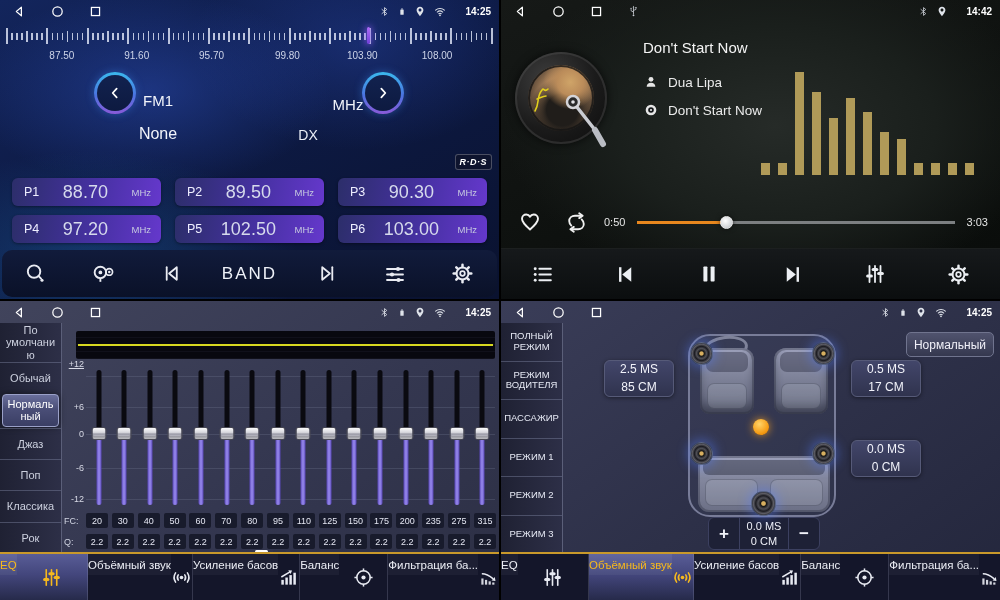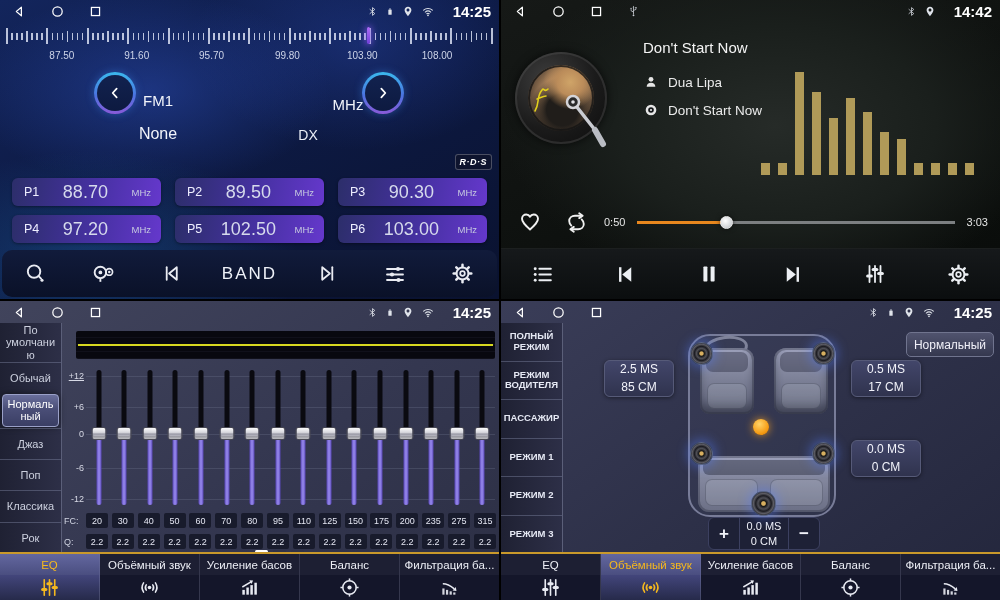--- a/index.html
+++ b/index.html
@@ -7,21 +7,21 @@
               font-family:"Liberation Sans", sans-serif; }
   .screen { display:grid; grid-template-columns:499px 499px; grid-template-rows:299px 299px;
             gap:2px; width:1000px; height:600px; background:#000; }
   .quad { position:relative; overflow:hidden; }
 
   
   .statusbar { position:absolute; top:0; left:0; right:0; height:22px; display:flex;
                align-items:center; justify-content:space-between; padding:0 8px; z-index:30; }
   .nav-group { display:flex; align-items:center; gap:23px; padding-left:4px; }
   .stat-group { display:flex; align-items:center; gap:7px; }
-  .sb-time { color:#fff; font-size:15px; font-weight:bold; margin-left:11px; }
+  .sb-time { color:#fff; font-size:10px; font-weight:bold; margin-left:11px; }
   .sicon { display:flex; align-items:center; }
 
   
   .q1 { background:
         radial-gradient(ellipse 300px 160px at 18% 88%, rgba(40,140,220,0.28), transparent 70%),
         radial-gradient(ellipse 260px 140px at 30% 30%, rgba(45,80,190,0.45), transparent 70%),
         radial-gradient(ellipse 240px 150px at 72% 15%, rgba(40,70,170,0.4), transparent 70%),
         linear-gradient(155deg, #13255c 0%, #0d1a44 45%, #0a122f 100%); }
   .freq-scale { position:absolute; top:27px; left:6px; right:6px; height:18px;
                 display:flex; justify-content:space-between; align-items:center; }
@@ -113,24 +113,24 @@
                display:flex; flex-direction:column;
                background:linear-gradient(90deg,#1f2133 0%,#2d2f47 100%);
                border-right:1px solid #5b5f79; z-index:5; }
   .side-item { flex:1; display:flex; align-items:center; justify-content:center;
                text-align:center; color:#ccd0de; font-size:11px; line-height:1.12;
                padding:1px 2px; overflow-wrap:anywhere; }
   .side-item + .side-item { border-top:1px solid rgba(125,130,160,0.45); }
   .side-item.selected { margin:1px 2px; border:1px solid #9aa0c8; border-radius:4px;
                color:#fff; background:linear-gradient(180deg,#6a6f9c 0%,#4a4e77 45%,#3a3e64 100%);
                box-shadow:0 0 6px rgba(0,0,0,0.5); }
-  .q4 .side-item { font-size:9.5px; font-weight:bold; color:#e6e9f4; }
+  .q4 .side-item { font-size:9.5px; font-weight:normal; color:#e6e9f4; }
   .tab-bar { position:absolute; left:0; right:0; bottom:0; height:48px; display:flex;
              background:#14162a; border-top:2px solid #c9992b; z-index:10; }
-  .tab { flex:1; display:flex; flex-direction:column; border-right:1px solid rgba(150,155,185,0.25); }
+  .tab { flex:1; display:flex; border-right:1px solid rgba(150,155,185,0.25); }
   .tab:last-child { border-right:none; }
   .tab-label { height:21px; display:flex; align-items:center; justify-content:center;
                color:#eceef5; font-size:11.5px; white-space:nowrap; overflow:hidden;
                background:#1d1f33; }
   .tab-iconbox { flex:1; display:flex; align-items:center; justify-content:center; color:#e8eaf2; }
   .tab.active { background:linear-gradient(180deg,#595d97 0%,#43467c 45%,#262a4a 100%); }
   .tab.active .tab-label { background:linear-gradient(180deg,#63679f,#4a4e80); }
 
   
   .curve-box { position:absolute; left:76px; right:4px; top:30px; height:28px; border-radius:2px;
@@ -727,21 +727,21 @@
         <div class="side-item">Джаз</div>
         <div class="side-item">Поп</div>
         <div class="side-item">Классика</div>
         <div class="side-item">Рок</div>
       </div>
 
     <div class="curve-box">
       <div class="curve-line"></div>
     </div>
     <div id="eq-scale-labels">
-        <div class="eq-scale-label" style="top: 75px; text-decoration: underline;">+12</div>
+        <div class="eq-scale-label" style="top: 63px; text-decoration: underline;">+12</div>
         <div class="eq-scale-label" style="top: 106px;">+6</div>
         <div class="eq-scale-label" style="top: 133px;">0</div>
         <div class="eq-scale-label" style="top: 167px;">-6</div>
         <div class="eq-scale-label" style="top: 198px;">-12</div>
       </div>
     <div id="eq-gridlines">
         <div class="eq-grid" style="top: 75px;"></div>
         <div class="eq-grid" style="top: 106px;"></div>
         <div class="eq-grid" style="top: 133px;"></div>
         <div class="eq-grid" style="top: 167px;"></div>

